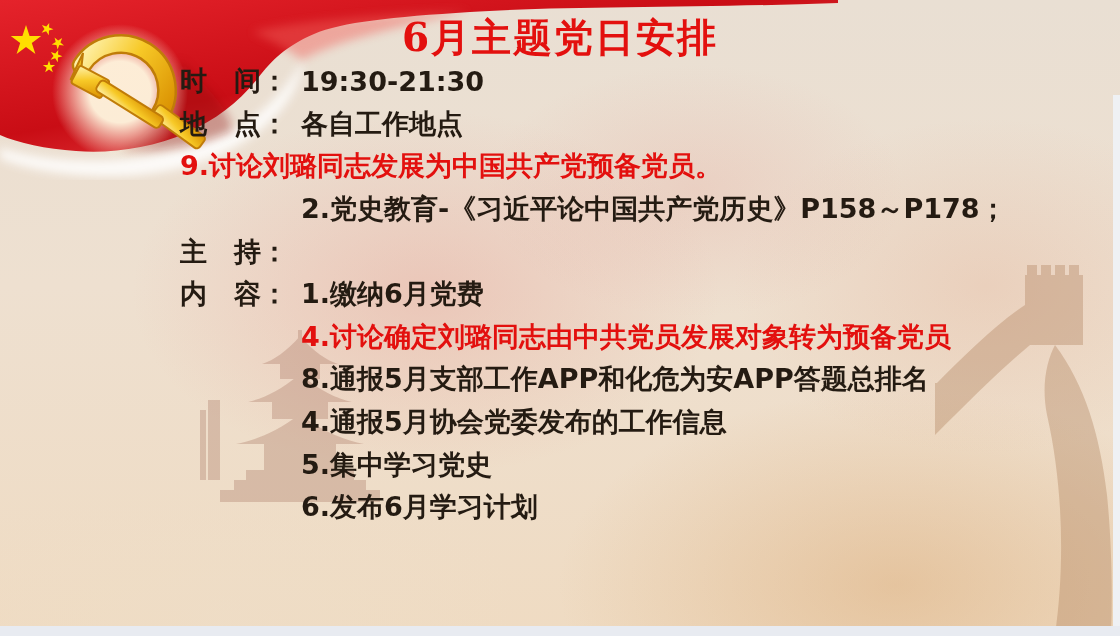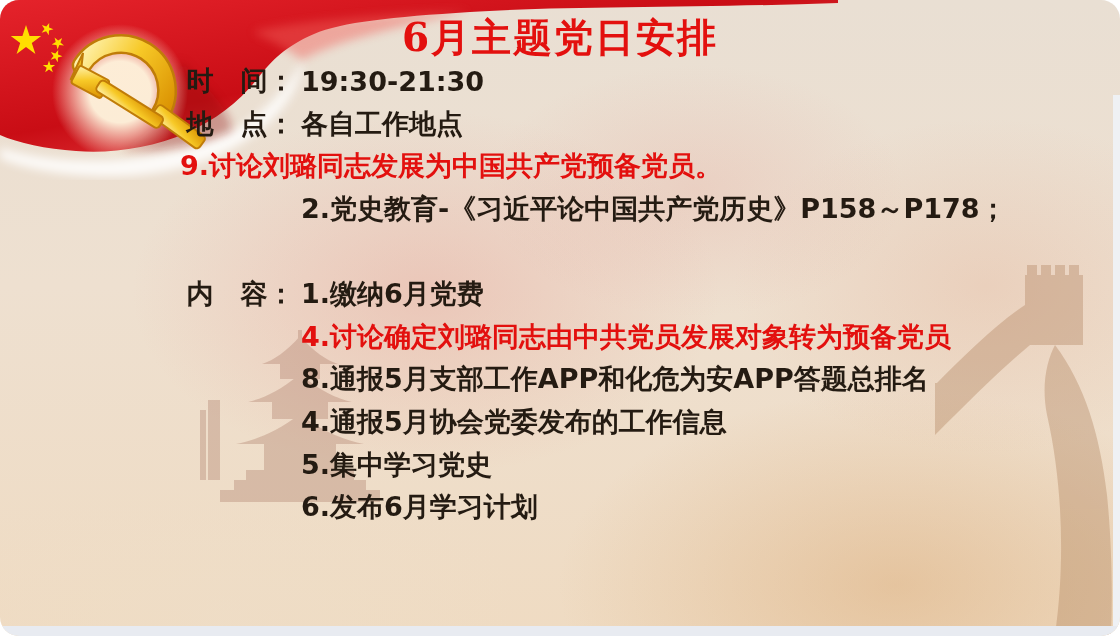--- a/index.html
+++ b/index.html
@@ -6,30 +6,29 @@
   #stage{
     position:relative; width:1120px; height:636px; overflow:hidden;
     font-family:"DejaVu Sans", sans-serif;
     background:
       radial-gradient(ellipse 420px 260px at 38% 46%, rgba(228,148,138,0.34), rgba(228,148,138,0) 70%),
       radial-gradient(ellipse 300px 180px at 62% 30%, rgba(226,150,140,0.22), rgba(226,150,140,0) 70%),
       radial-gradient(ellipse 360px 240px at 88% 45%, rgba(222,160,130,0.25), rgba(222,160,130,0) 70%),
       radial-gradient(ellipse 520px 300px at 80% 92%, rgba(214,160,102,0.40), rgba(214,160,102,0) 65%),
       radial-gradient(ellipse 420px 240px at 20% 95%, rgba(238,222,200,0.55), rgba(238,222,200,0) 70%),
       linear-gradient(180deg, #e9dfd3 0%, #eee0d0 45%, #efdbc2 100%);
-    border-radius: 19px;
   }
   .title{
     position:absolute; left:0; top:11px; width:1120px; text-align:center;
     font-family:"DejaVu Serif", serif; font-weight:bold; font-size:39px;
     color:var(--accent-red); letter-spacing:2px;
   }
   .rows{ position:absolute; left:180px; top:60px; width:930px; }
   .row{ height:42.6px; display:flex; align-items:center;
-        font-size:27px; font-weight:bold; color:var(--text-black); white-space:nowrap;text-align:center; }
+        font-size:27px; font-weight:bold; color:var(--text-black); white-space:nowrap; }
   .row .lab{ display:inline-block; min-width:121px; }
   .row .val.red{ color:var(--accent-red); }
   .edge-bottom{ position:absolute; left:0; right:0; bottom:0; height:10px; background:var(--window-edge); }
   .edge-right{ position:absolute; right:0; top:95px; bottom:10px; width:7px; background:#eff1f4; }
   .flag-wrap{ position:absolute; left:0; top:0; pointer-events:none; }
   .wm{ position:absolute; pointer-events:none; }
 </style>
 </head>
 <body>
 
@@ -128,20 +127,21 @@
         <span class="val">各自工作地点</span>
       </div>
       <div class="row">
         <span class="val red">9.讨论刘璐同志发展为中国共产党预备党员。</span>
       </div>
       <div class="row">
         <span class="lab"></span>
         <span class="val">2.党史教育-《习近平论中国共产党历史》P158～P178；</span>
       </div>
       <div class="row">
+        <span class="lab">主　持：</span>
       </div>
       <div class="row">
         <span class="lab">内　容：</span>
         <span class="val">1.缴纳6月党费</span>
       </div>
       <div class="row">
         <span class="lab"></span>
         <span class="val red">4.讨论确定刘璐同志由中共党员发展对象转为预备党员</span>
       </div>
       <div class="row">

